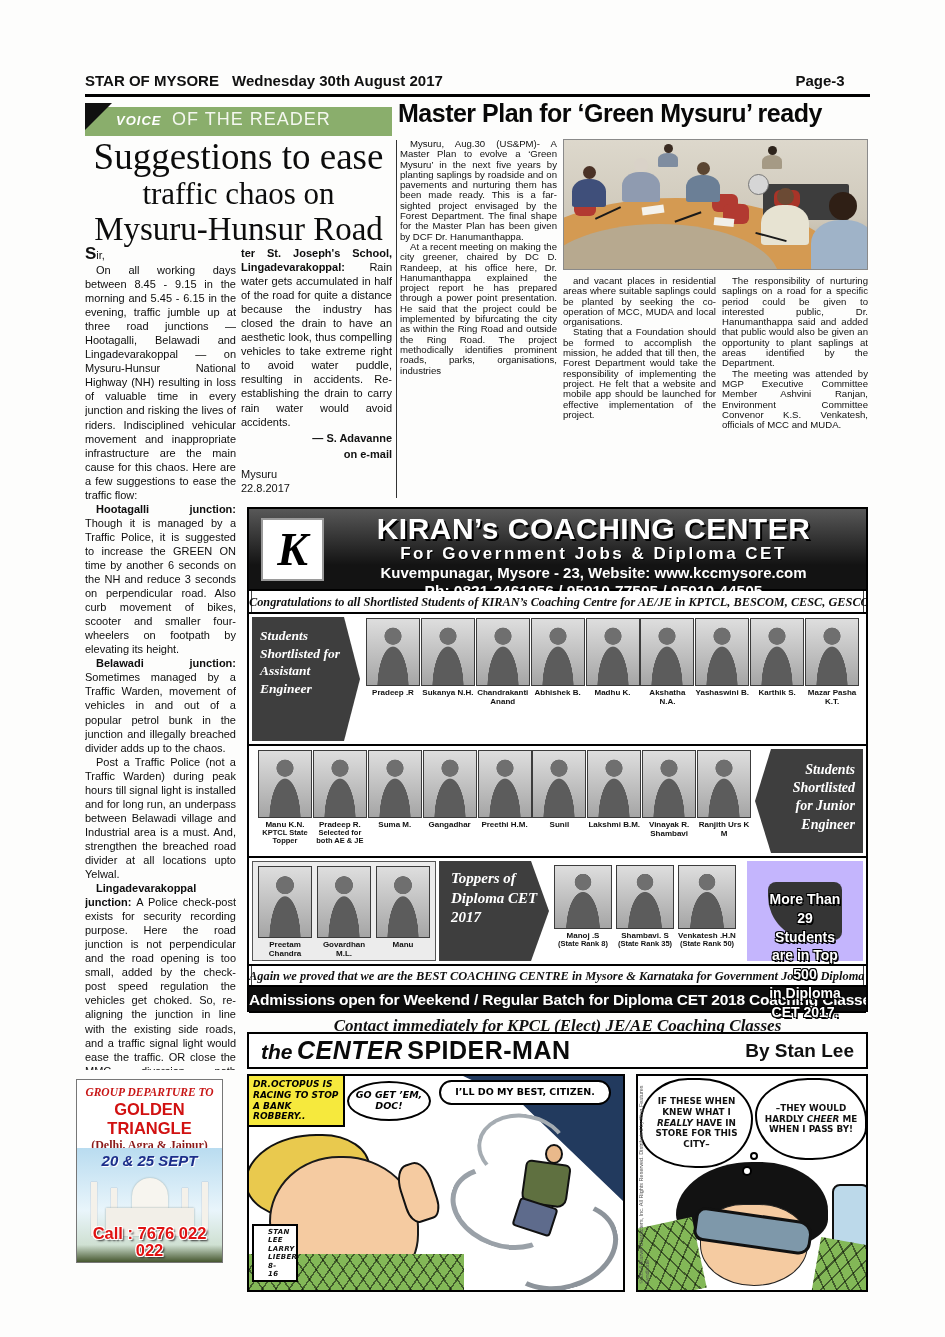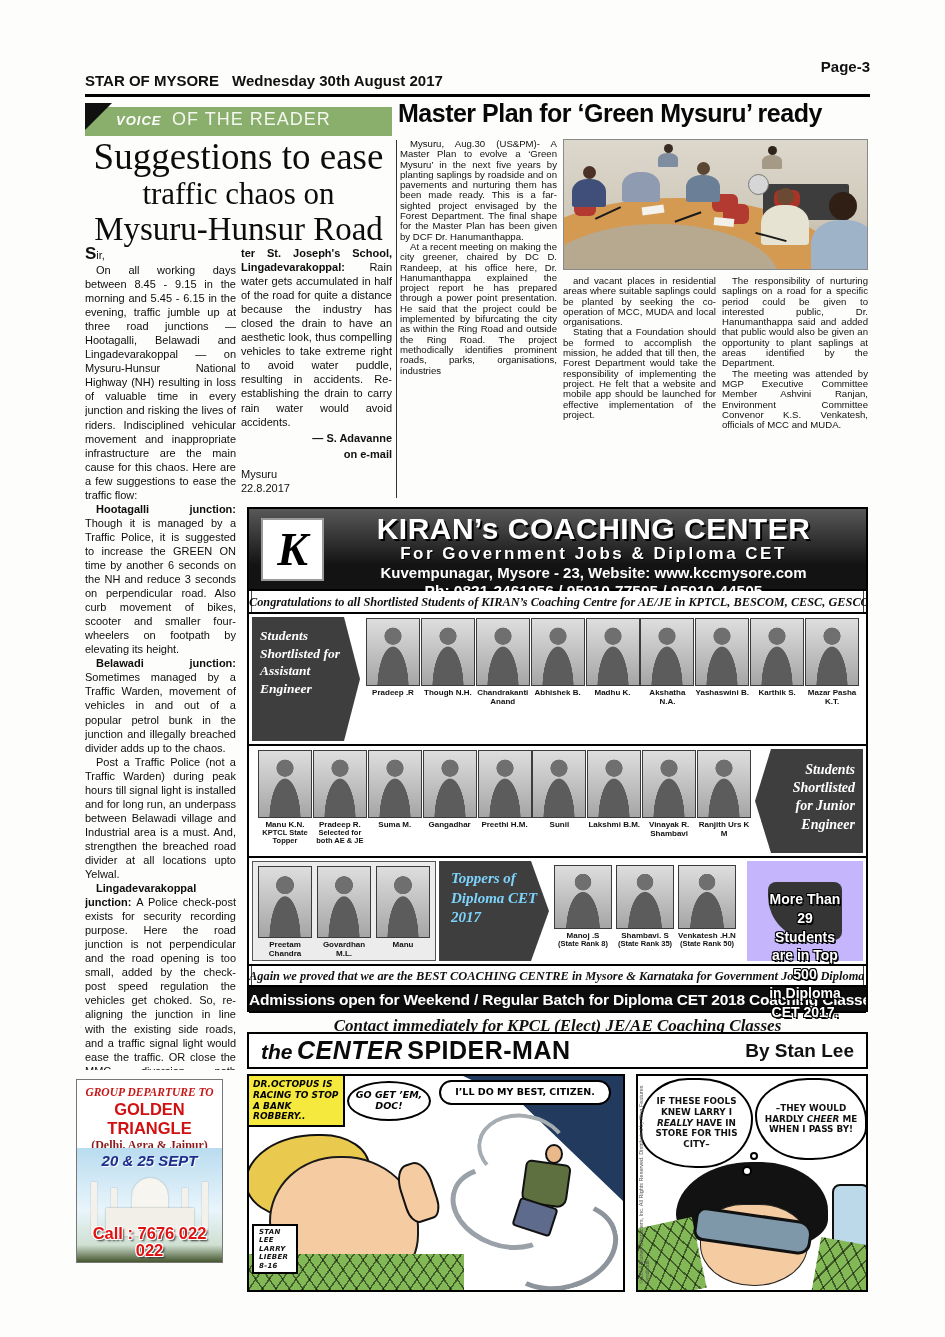--- a/index.html
+++ b/index.html
@@ -4,21 +4,21 @@
 <style>
   *{box-sizing:border-box;margin:0;padding:0}
   html,body{background:#e9e9e7}
   .page{position:relative;width:945px;height:1337px;margin:0 auto;background:#fdfdfc;overflow:hidden;
         font-family:"Liberation Sans",sans-serif;color:#111}
   .abs{position:absolute}
 
   
   .masthead{left:85px;top:73px;font:bold 15px/1 "Liberation Sans",sans-serif}
   .hdate{left:232px;top:73px;font:bold 15px/1 "Liberation Sans",sans-serif}
-  .hpage{left:770px;top:59px;width:100px;text-align:right;font:bold 15px/1 "Liberation Sans",sans-serif}
+  .hpage{left:770px;top:73px;width:100px;text-align:center;font:bold 15px/1 "Liberation Sans",sans-serif}
   .hrule{left:85px;top:94px;width:785px;height:3px;background:#000}
   .vrule{left:396px;top:140px;width:1px;height:358px;background:#333}
 
   
   .vbanner{left:85px;top:107px;width:307px;height:29px;background:#8aae6c}
   .vtri{left:85px;top:103px;width:0;height:0;border-top:27px solid #101010;border-right:27px solid transparent}
   .vword{left:116px;top:114px;color:#fff;font:italic bold 13px/1 "Liberation Sans",sans-serif;letter-spacing:1px}
   .vrest{left:172px;top:110px;color:#f4f7ef;font:300 18px/1 "Liberation Sans",sans-serif;letter-spacing:1px}
   .lhead{left:85px;top:137px;width:307px;text-align:center;font-family:"Liberation Serif",serif;color:#0c0c0c}
   .lhead .h1{font-size:37px;line-height:1.08}
@@ -74,21 +74,21 @@
   .kphotos{flex:1;display:flex;justify-content:space-between;padding:1px 4px 0 6px}
   .ph-cell{width:54px;text-align:center}
   .ph-img{width:54px;height:68px;border:1px solid #3c3c3c;
           background:radial-gradient(circle at 50% 26%,#6f6f6f 15%,rgba(0,0,0,0) 16%),
                      radial-gradient(ellipse at 50% 105%,#5c5c5c 42%,rgba(0,0,0,0) 43%),
                      linear-gradient(#dedede,#a5a5a5)}
   .ph-name{font:bold 8px/1.15 "Liberation Sans",sans-serif;margin-top:2px}
   .ph-note{font:bold 7.5px/1.1 "Liberation Sans",sans-serif}
   .kbox-left{width:184px;border:1px solid #555;background:#ececec;display:flex;justify-content:space-evenly;padding-top:4px}
   .kbox-left .ph-img{height:72px}
-  .ktoppers{width:110px;background:#3e3e3e;color:#7dd3fc;flex-shrink:0;
+  .ktoppers{width:110px;background:#3e3e3e;color:#ffffff;flex-shrink:0;
             clip-path:polygon(0 0,calc(100% - 18px) 0,100% 50%,calc(100% - 18px) 100%,0 100%);
             font:italic bold 15px/1.3 "Liberation Serif",serif;padding:8px 0 16px 12px}
   .kbox-right{width:192px;display:flex;padding-top:4px}
   .kbox-right .ph-cell{width:62px}
   .kbox-right .ph-img{width:58px;height:64px;margin:0 auto}
   .kmore{flex:1;background:#c4b5fd;padding:21px}
   .kmore-in{background:#353535;height:100%;border-radius:8px 8px 8px 44px;color:#fff;text-align:center;
             font:bold 14px/1.34 "Liberation Sans",sans-serif;padding-top:8px;
             text-shadow:-1px -1px 0 #000,1px -1px 0 #000,-1px 1px 0 #000,1.5px 1.5px 0 #000}
   .kmore-in span{display:block}
@@ -129,21 +129,21 @@
   .bub{background:#fff;border:2px solid #000;display:flex;align-items:center;justify-content:center;
        text-align:center;font:bold 9.5px/1.15 "DejaVu Sans",sans-serif;color:#000}
   .bub-go{left:98px;top:5px;width:84px;height:40px;border-radius:50%;font-style:italic}
   .bub-best{left:190px;top:4px;width:172px;height:25px;border-radius:13px}
   .thought{background:#fff;border:2px solid #000;text-align:center;font:bold 8.8px/1.25 "DejaVu Sans",sans-serif;
            display:flex;align-items:center;justify-content:center;padding:6px}
   .thought em{font-style:italic;font-weight:bold}
   .t1{left:2px;top:2px;width:113px;height:90px;border-radius:45% 50% 48% 52%/52% 48% 58% 42%}
   .t2{left:117px;top:2px;width:112px;height:82px;border-radius:50% 45% 52% 48%/48% 55% 42% 58%}
   .credits{left:3px;top:148px;width:46px;background:#fff;border:2px solid #000;
-           font:italic bold 7px/1.2 "DejaVu Sans",sans-serif;padding:2px 5px;text-align:left}
+           font:italic bold 7px/1.2 "DejaVu Sans",sans-serif;padding:2px 14px;text-align:left}
   .credits div{letter-spacing:0.3px}
   .cc{position:absolute;left:0;top:8px;writing-mode:vertical-rl;transform:rotate(180deg);
       font:5.5px/1.1 "Liberation Sans",sans-serif;color:#555;height:200px}
   .plaid{background-image:repeating-linear-gradient(55deg,rgba(0,0,0,.5) 0 1.5px,rgba(0,0,0,0) 1.5px 11px),
          repeating-linear-gradient(-55deg,rgba(0,0,0,.5) 0 1.5px,rgba(0,0,0,0) 1.5px 11px);background-color:#83b857}
 </style>
 </head>
 <body>
 
 <div class="page">
@@ -264,21 +264,21 @@
       <div class="klabel klabel-ae">Students Shortlisted for Assistant Engineer</div>
       <div class="kphotos">
 
           <div class="ph-cell">
             <div class="ph-img"></div>
             <div class="ph-name">Pradeep .R</div>
           </div>
 
           <div class="ph-cell">
             <div class="ph-img"></div>
-            <div class="ph-name">Though N.H.</div>
+            <div class="ph-name">Sukanya N.H.</div>
           </div>
 
           <div class="ph-cell">
             <div class="ph-img"></div>
             <div class="ph-name">Chandrakanti Anand</div>
           </div>
 
           <div class="ph-cell">
             <div class="ph-img"></div>
             <div class="ph-name">Abhishek B.</div>
@@ -479,21 +479,21 @@
   </div>
 
   <div class="abs cpanel cpanel2">
     <div class="abs" style="left:194px;top:108px;width:38px;height:72px;background:#bcd9ea;border:2px solid #111;border-radius:8px"></div>
     <div class="abs" style="left:38px;top:86px;width:152px;height:88px;background:#121212;border-radius:50% 45% 40% 50%/60% 55% 35% 40%"></div>
     <div class="abs" style="left:62px;top:128px;width:108px;height:82px;background:#f5cba1;border:1px solid #222;border-radius:40% 45% 50% 50%"></div>
     <div class="abs plaid" style="left:-12px;top:148px;width:74px;height:72px;transform:rotate(-12deg)"></div>
     <div class="abs plaid" style="left:178px;top:166px;width:62px;height:54px;transform:rotate(10deg)"></div>
     <div class="abs" style="left:56px;top:138px;width:118px;height:34px;background:#7e98aa;border:3px solid #111;border-radius:10px 14px 12px 10px;transform:rotate(8deg)"></div>
     <div class="abs thought t1">
-      <span><span>IF THESE FOOLS KNEW LARRY I </span><em>REALLY</em><span> HAVE IN STORE FOR THIS CITY–</span></span>
+      <span><span>IF THESE WHEN KNEW WHAT I </span><em>REALLY</em><span> HAVE IN STORE FOR THIS CITY–</span></span>
     </div>
     <div class="abs thought t2">
       <span><span>–THEY WOULD HARDLY </span><em>CHEER</em><span> ME WHEN I PASS BY!</span></span>
     </div>
     <div class="abs" style="left:104px;top:90px;width:10px;height:10px;background:#fff;border:2px solid #000;border-radius:50%"></div>
     <div class="abs" style="left:112px;top:76px;width:8px;height:8px;background:#fff;border:2px solid #000;border-radius:50%"></div>
     <div class="cc">©2014 Marvel Characters, Inc. All Rights Reserved. Distributed by King Features Syndicate</div>
   </div>
 
 </div>

